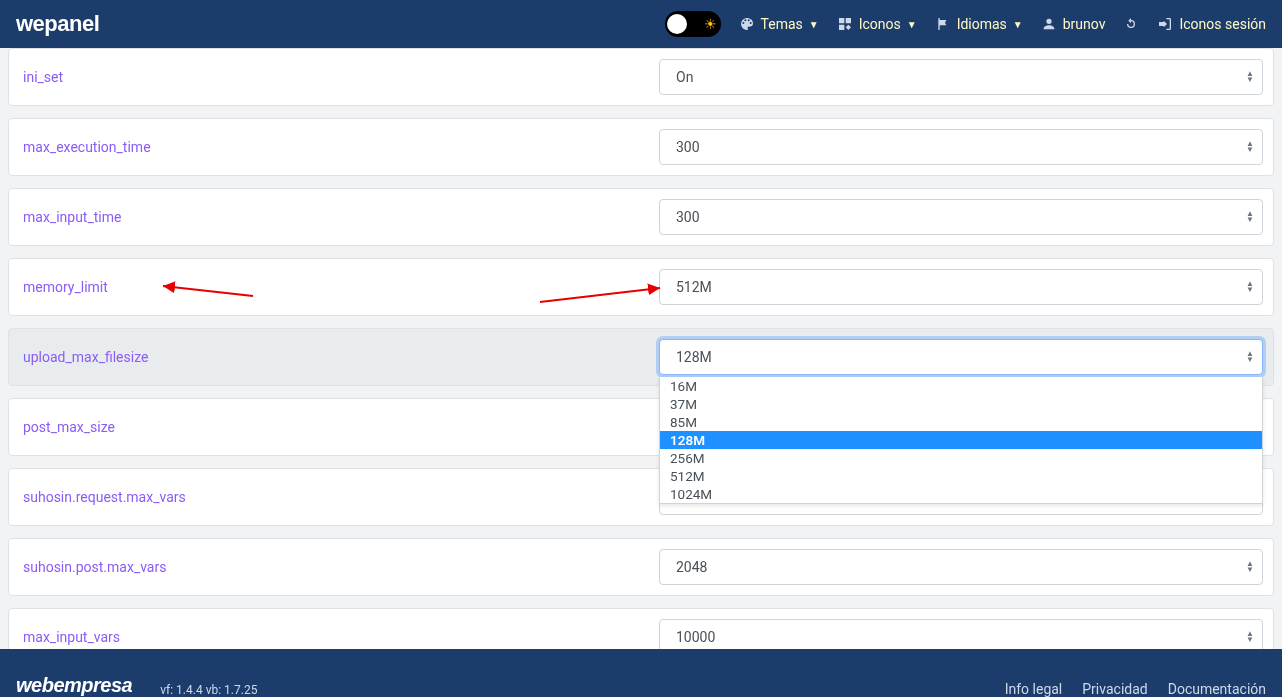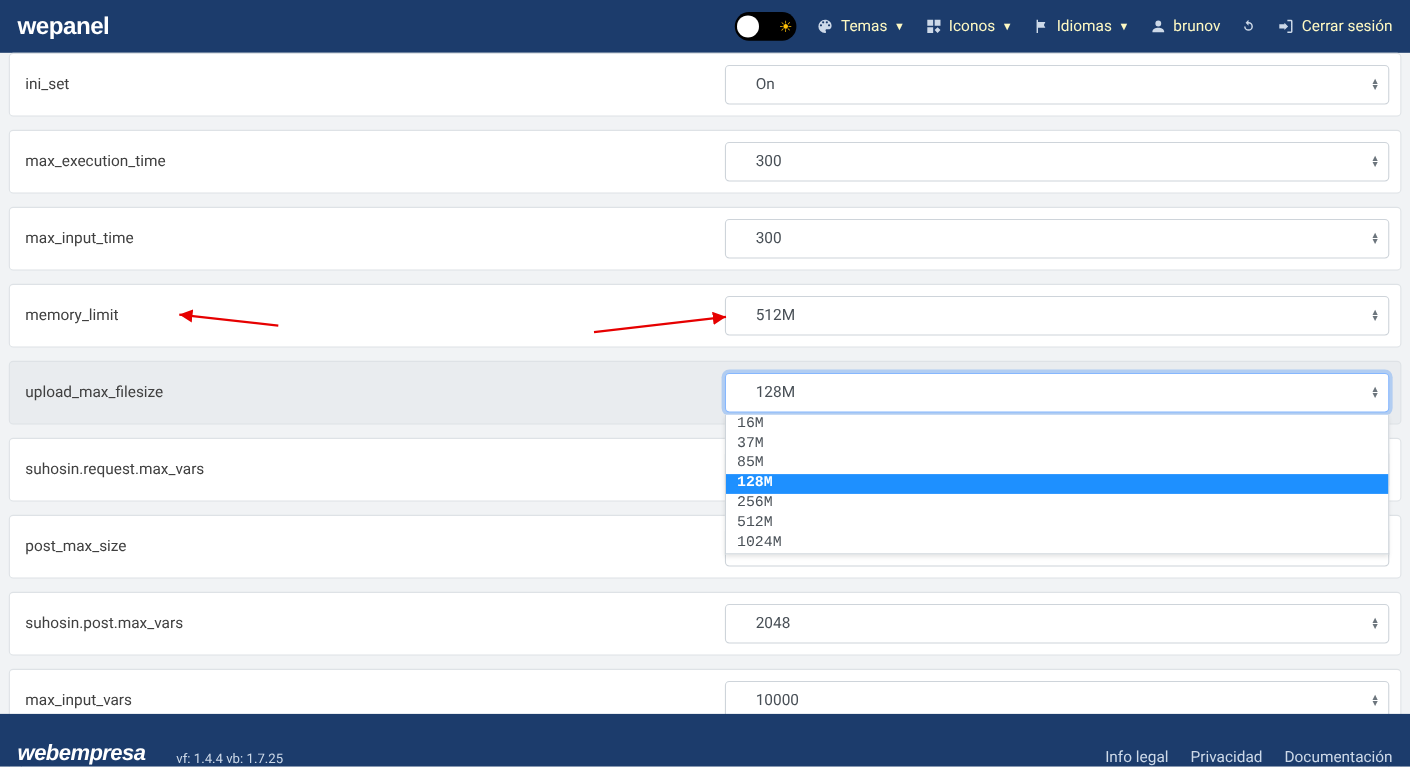--- a/index.html
+++ b/index.html
@@ -60,33 +60,33 @@
     border-radius: 4px;
     display: flex;
     align-items: center;
     padding: 10px;
     margin-top: 12px;
   }
   .setting-row.highlighted { background: #e9ecef; }
   .setting-label {
     flex: 0 0 640px;
     padding-left: 4px;
-    color: #404040;
+    color: #8b5cf6;
   }
   .setting-select {
     flex: 1;
     position: relative;
   }
   .select-box {
     width: 100%;
     height: 36px;
     border: 1px solid #ced4da;
     border-radius: 4px;
     background: #fff;
-    padding: 0 28px 0 27px;
+    padding: 0 28px 0 16px;
     display: flex;
     align-items: center;
     color: #495057;
     cursor: pointer;
     position: relative;
   }
   .select-box.focused {
     border-color: #86b7fe;
     box-shadow: 0 0 0 3px rgba(13,110,253,.25);
   }
@@ -102,21 +102,20 @@
     border-top: none;
     z-index: 100;
     box-shadow: 0 2px 4px rgba(0,0,0,0.1);
   }
   .dropdown-option {
     padding: 0 10px;
     height: 18px;
     line-height: 18px;
     cursor: pointer;
     font-size: 13.5px;
-    font-family: Liberation Mono, monospace;
   }
   .dropdown-option.selected { background: #1e90ff; color: #fff; font-weight: 600; }
   .footer {
     position: absolute;
     bottom: 0; left: 0; right: 0;
     height: 48px;
     background: #1c3c6c;
     display: flex;
     align-items: flex-end;
     padding: 0 16px;
@@ -175,21 +174,21 @@
     </div>
     <div class="nav-item">
       <svg viewBox="0 0 24 24">
           <path d="M12 6V3L8 7l4 4V8a4 4 0 1 1-4 4H6a6 6 0 1 0 6-6z"></path>
         </svg>
     </div>
     <div class="nav-item">
       <svg viewBox="0 0 24 24">
           <path d="M10 17v-2H3v-6h7V7l5 5-5 5zm4-14h5a2 2 0 0 1 2 2v14a2 2 0 0 1-2 2h-5v-2h5V5h-5V3z"></path>
         </svg>
-      <span>Cerrar sesión</span>
+      <span>Iconos sesión</span>
     </div>
   </div>
 </div>
 
 <div class="content" id="settings-container">
     <div class="setting-row" style="margin-top: 0px;">
       <div class="setting-label">ini_set</div>
       <div class="setting-select">
         <div class="select-box">
           <span>On</span>
@@ -251,33 +250,33 @@
           <div class="dropdown-option">37M</div>
           <div class="dropdown-option">85M</div>
           <div class="dropdown-option selected">128M</div>
           <div class="dropdown-option">256M</div>
           <div class="dropdown-option">512M</div>
           <div class="dropdown-option">1024M</div>
         </div>
       </div>
     </div>
     <div class="setting-row">
+      <div class="setting-label">post_max_size</div>
+      <div class="setting-select">
+        <div class="select-box">
+          <span></span>
+          <div class="select-arrows">
+            <span>▲</span>
+            <span>▼</span>
+          </div>
+        </div>
+      </div>
+    </div>
+    <div class="setting-row">
       <div class="setting-label">suhosin.request.max_vars</div>
-      <div class="setting-select">
-        <div class="select-box">
-          <span></span>
-          <div class="select-arrows">
-            <span>▲</span>
-            <span>▼</span>
-          </div>
-        </div>
-      </div>
-    </div>
-    <div class="setting-row">
-      <div class="setting-label">post_max_size</div>
       <div class="setting-select">
         <div class="select-box">
           <span></span>
           <div class="select-arrows">
             <span>▲</span>
             <span>▼</span>
           </div>
         </div>
       </div>
     </div>

